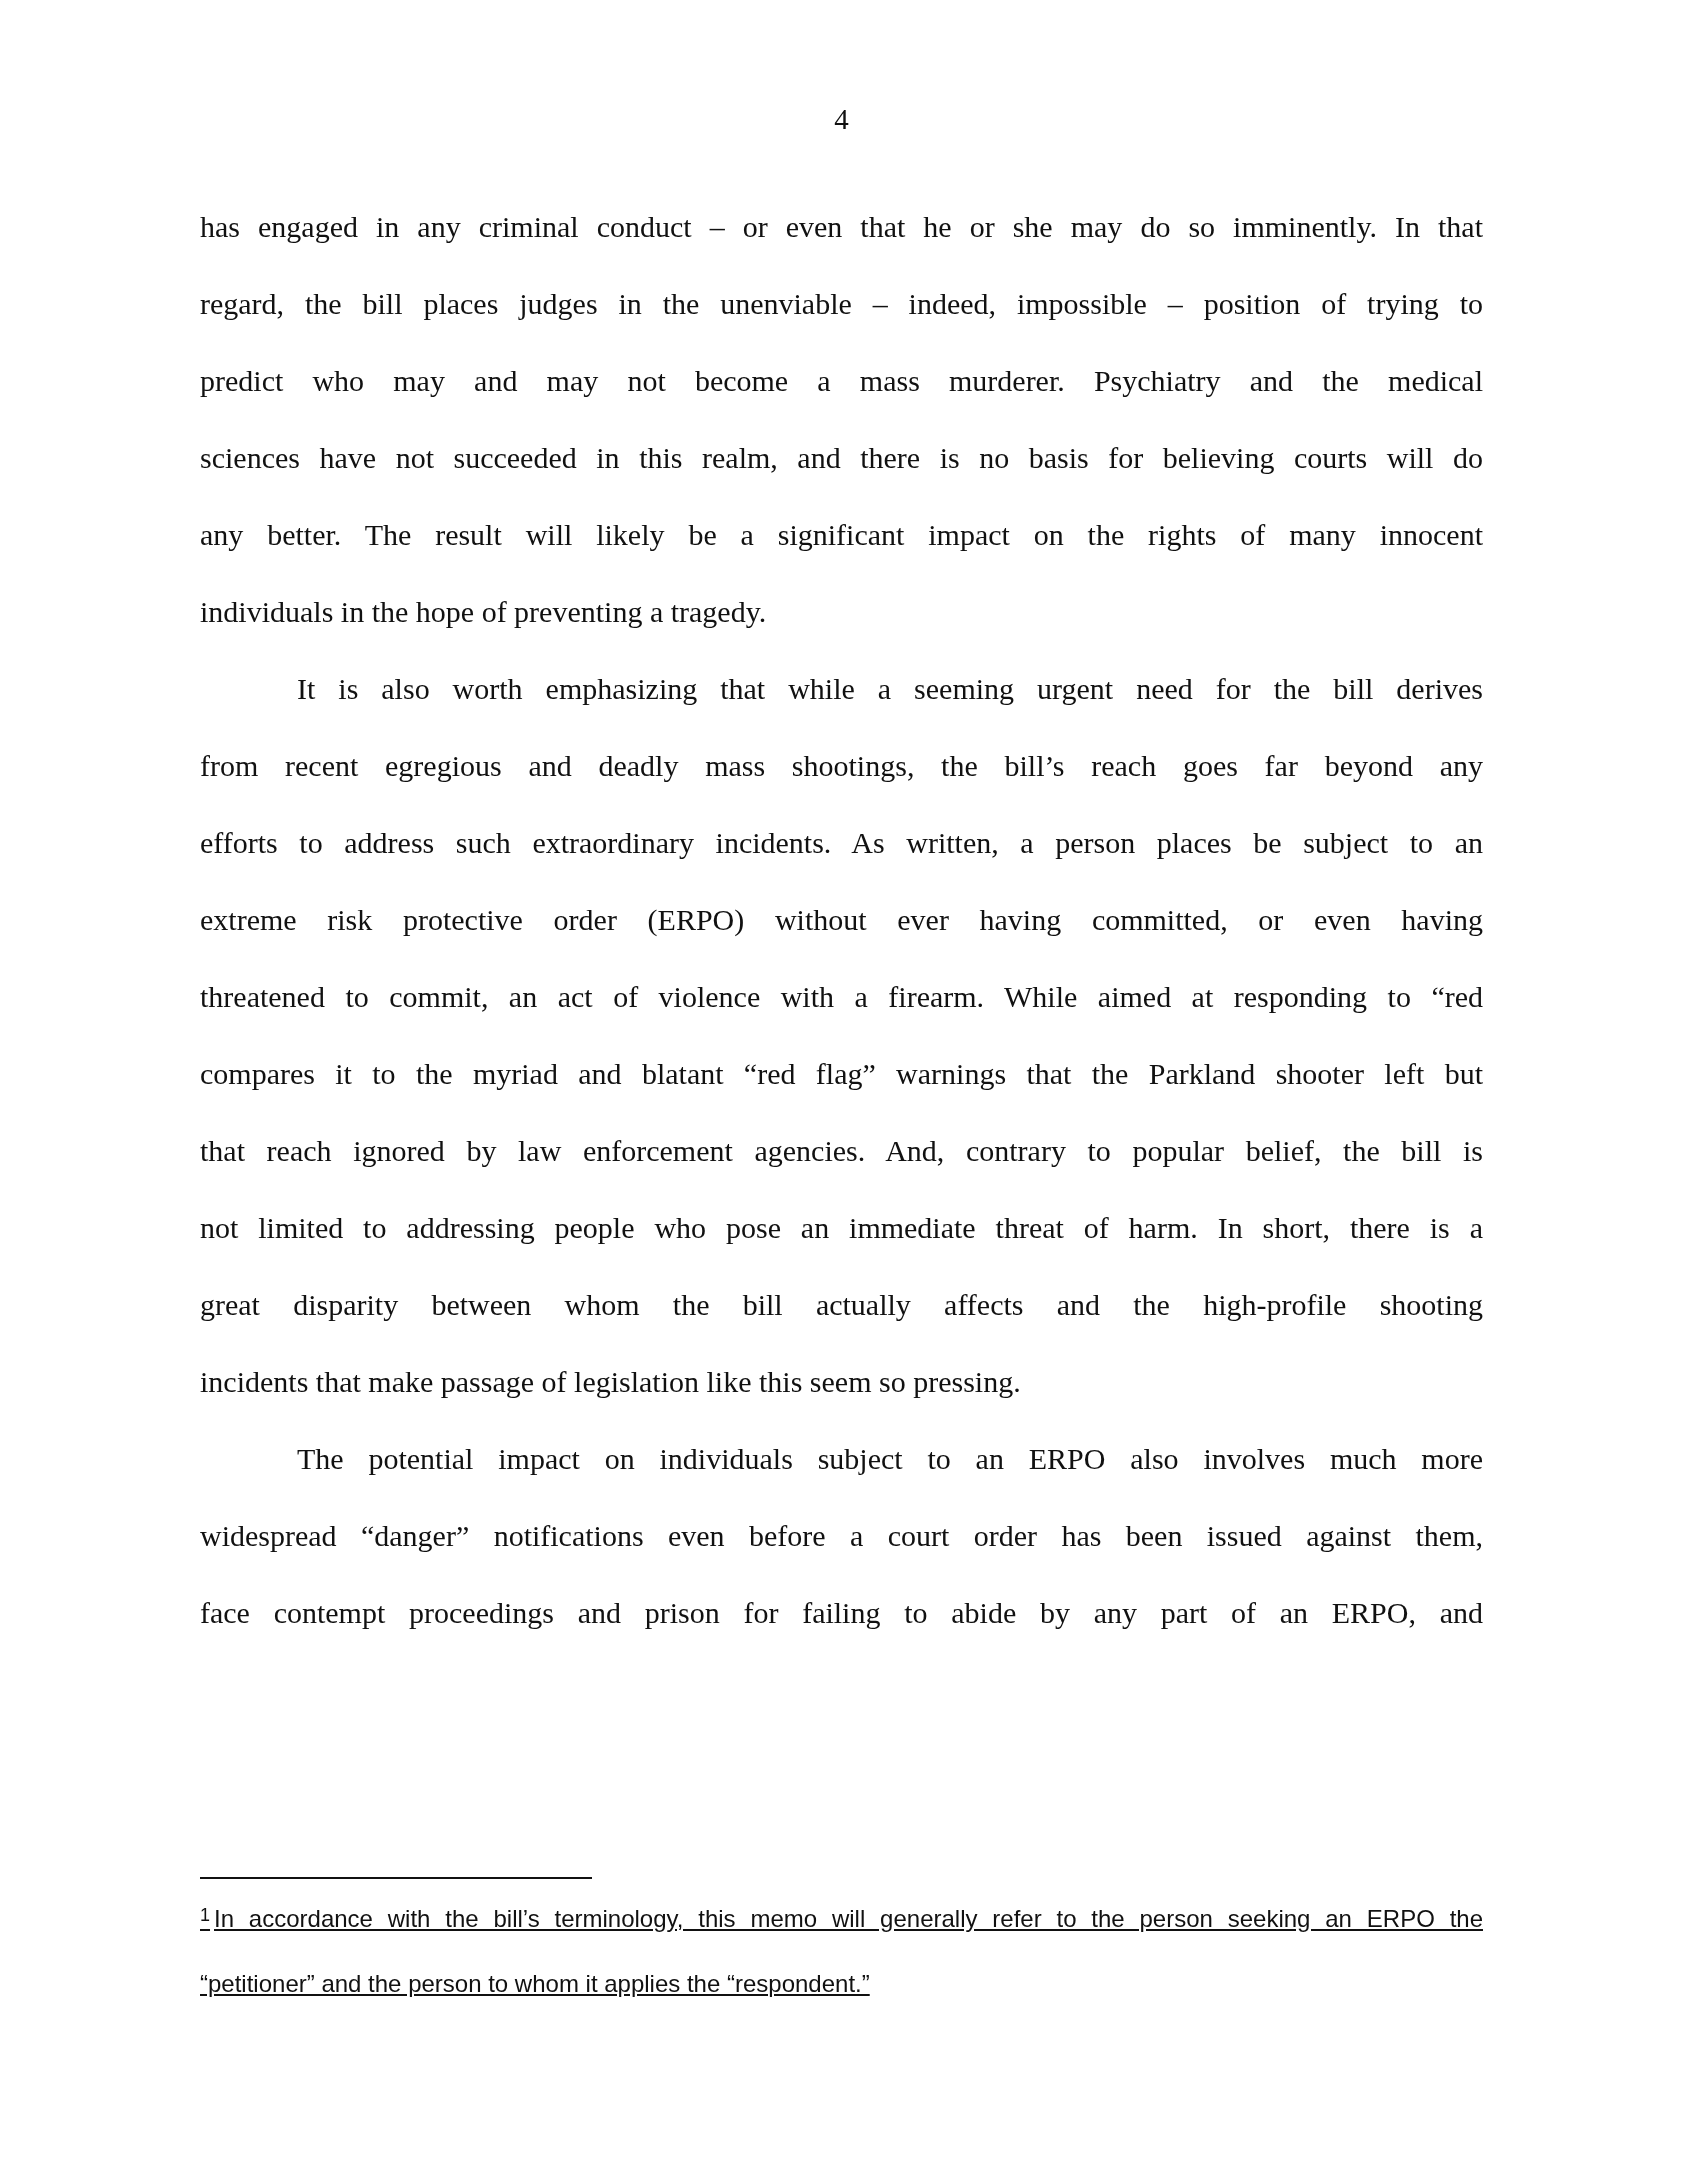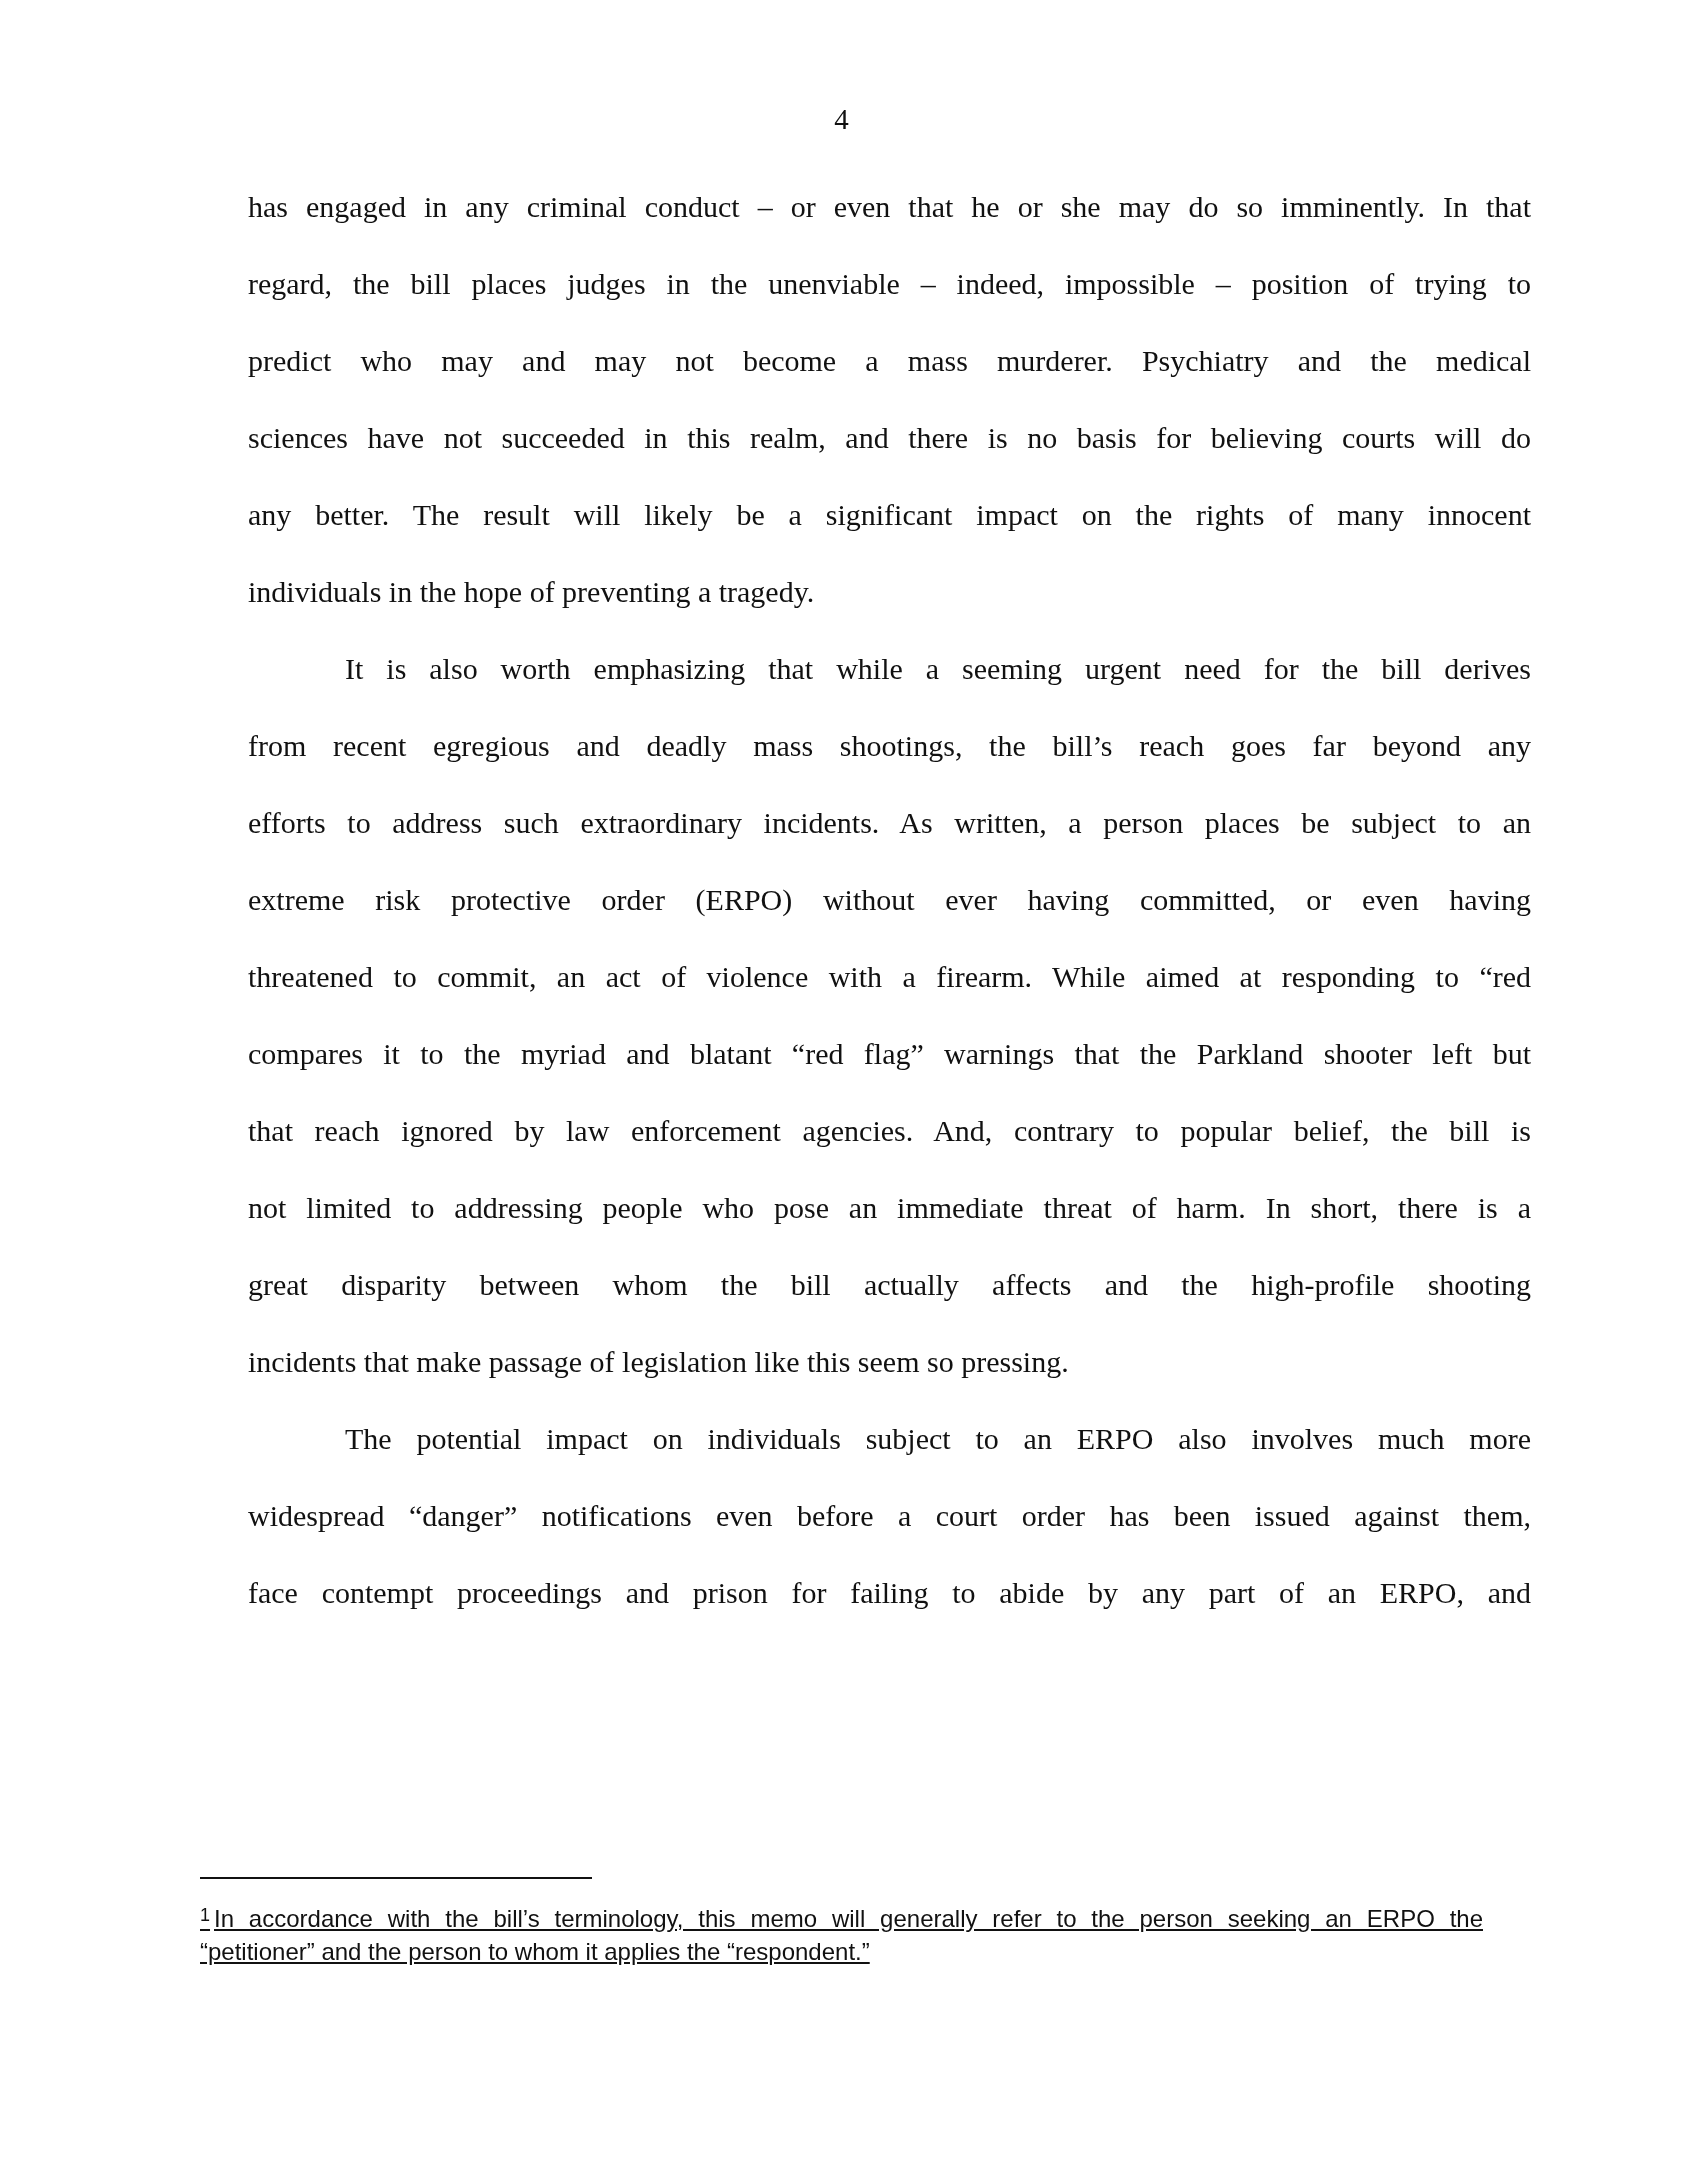--- a/index.html
+++ b/index.html
@@ -1,28 +1,28 @@
 <!DOCTYPE html>
 <html><head>
 <meta charset="utf-8">
 <style>
   html, body { margin:0; padding:0; background:#ffffff; }
   body { width:1683px; height:2178px; position:relative; overflow:hidden;
          font-family:"Liberation Serif", serif; color:#111; }
   .page-num { position:absolute; top:103px; left:0; width:1683px; text-align:center; font-size:29px; }
-  .body { position:absolute; left:200px; width:1283px; top:184px;margin-left:48px; }
+  .body { position:absolute; left:200px; width:1283px; top:204px; }
   .line { height:77px; line-height:46px; font-size:30px; white-space:nowrap;
           text-align:justify; text-align-last:justify; }
   .line.last { text-align-last:left; }
   .line.indent { padding-left:97px; }
   sup { font-size:19px; line-height:0; }
   .rule { position:absolute; left:200px; top:1877px; width:392px; height:2px; background:#111; }
   .footnote { position:absolute; left:200px; width:1283px; top:1899px; font-size:24px; line-height:33px; font-family:"Liberation Sans", sans-serif;text-decoration:underline; }
   .footnote .fl { white-space:nowrap; text-align:justify; text-align-last:justify; }
-  .footnote .fl.last { text-align-last:left; }
+  .footnote .fl.last { text-align-last:left;margin-top:32px; }
   .fn-mark { font-size:18px; vertical-align:6px; margin-right:4px; }
 </style>
 </head>
 <body>
 
 <div class="page-num">4</div>
 
 <div class="body">
 
   <div class="line">has engaged in any criminal conduct – or even that he or she may do so imminently. In that</div>

